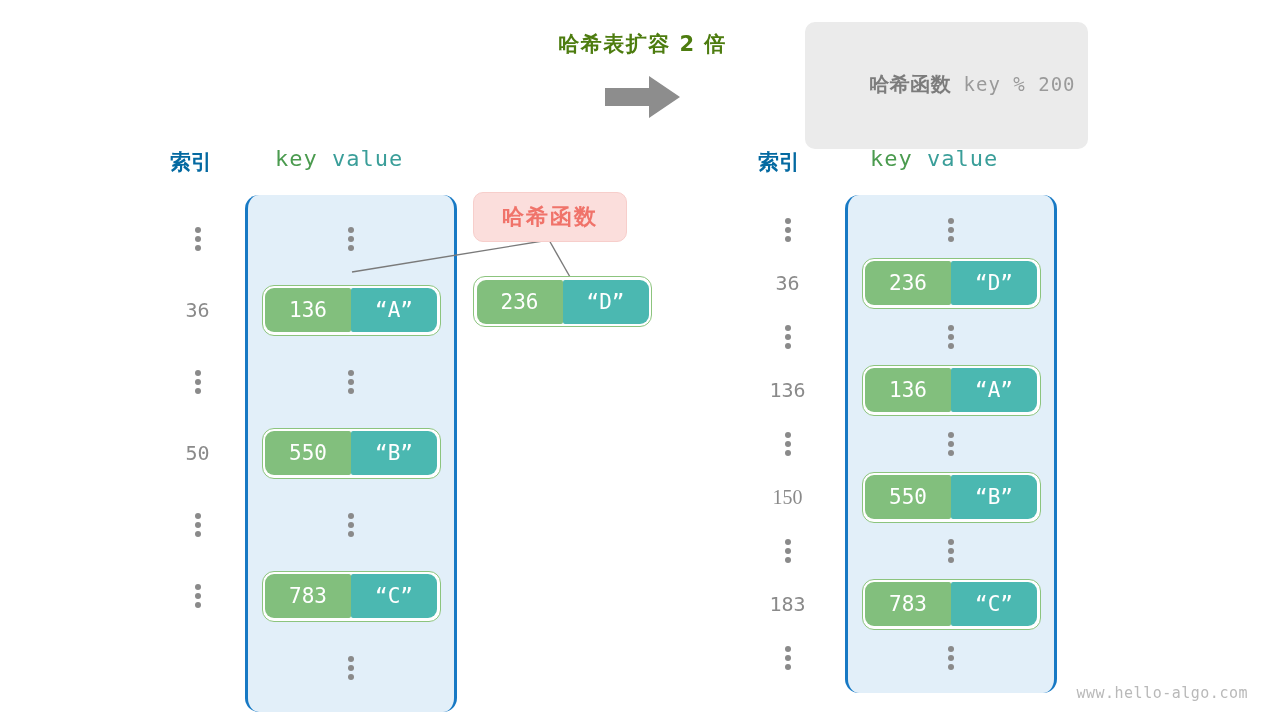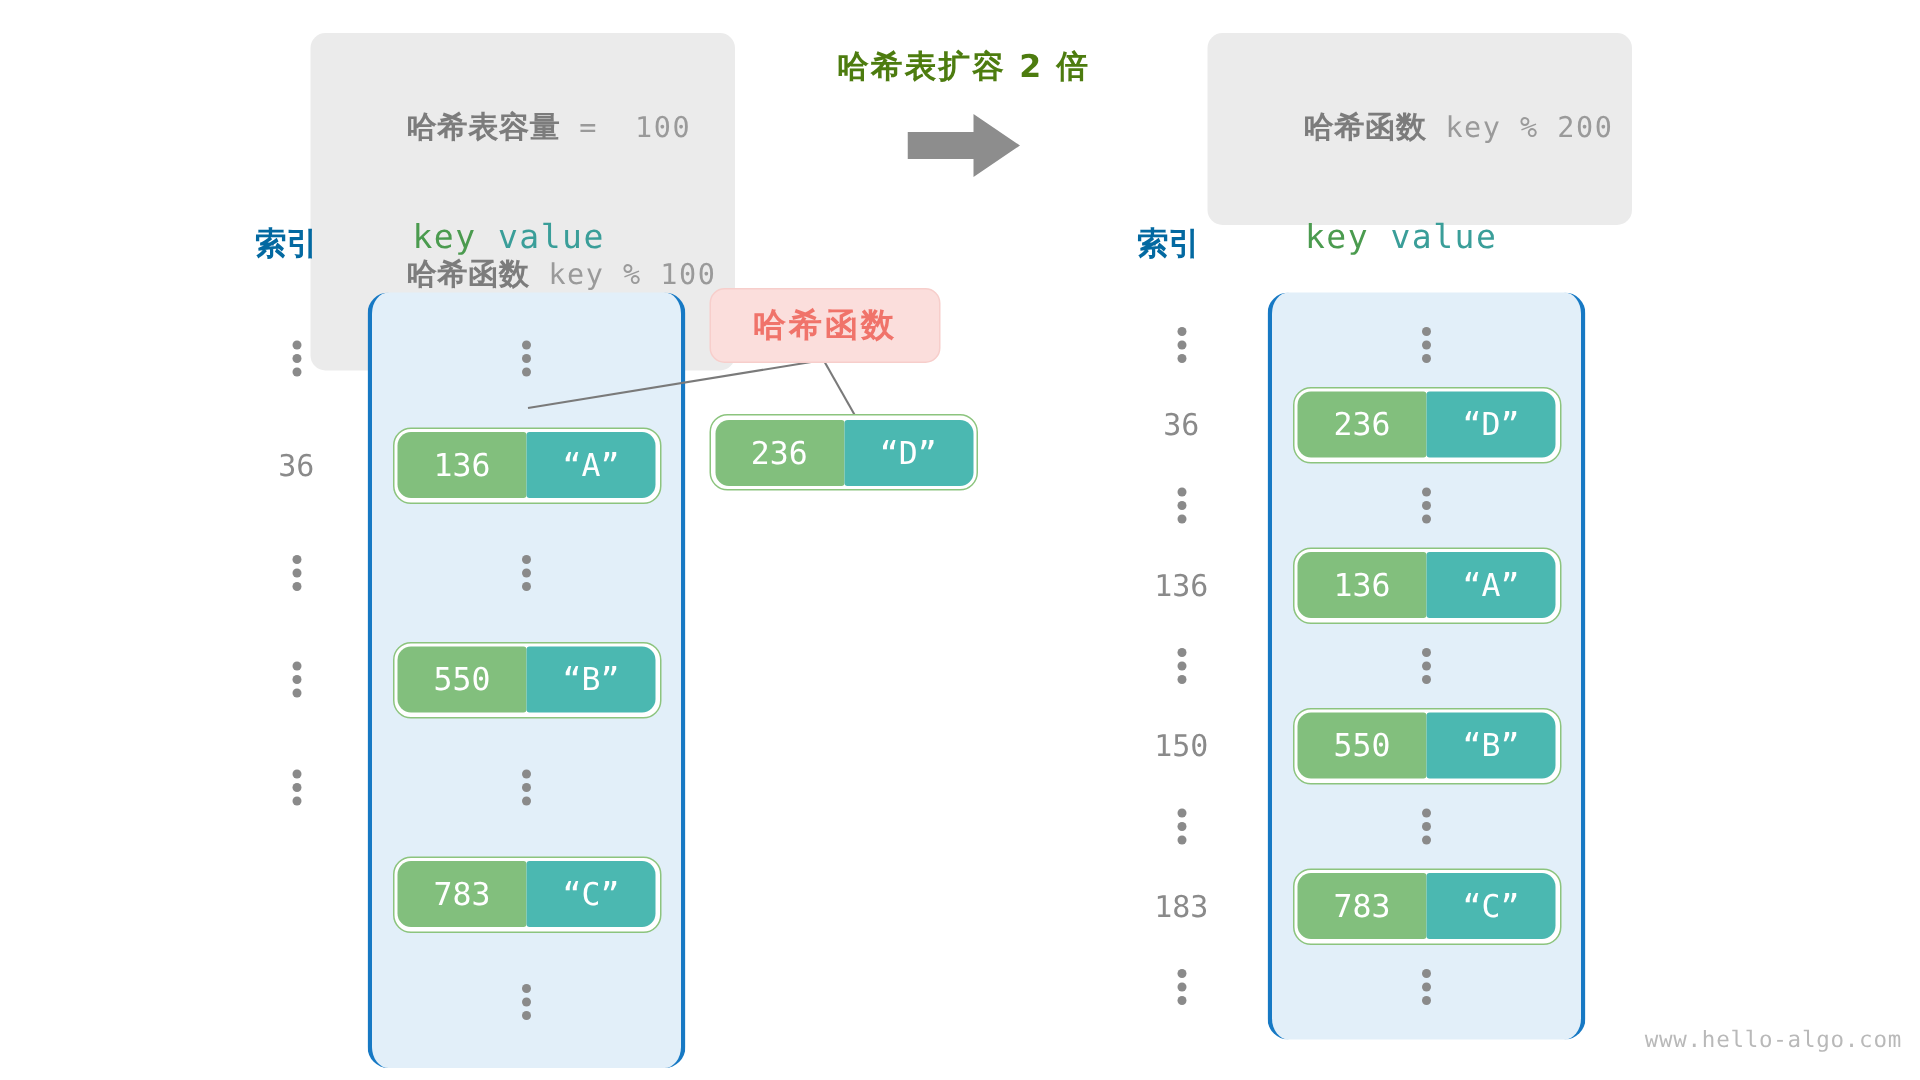--- a/index.html
+++ b/index.html
@@ -214,41 +214,33 @@
     left: 0;
     top: 0;
     width: 1280px;
     height: 720px;
     pointer-events: none;
   }
 
   
   #watermark {
     position: absolute;
-    right: 12px;
+    right: 32px;
     bottom: 18px;
     color: #b9b9b9;
     font-size: 15px;
     font-family: "DejaVu Sans Mono", "Liberation Mono", monospace;
     letter-spacing: 0.5px;
   }
 </style>
 </head>
 <body>
 
 <div class="stage">
 
-  <div class="info-box" id="info-left">
-    <div class="info-line">
-      <span class="info-label">哈希表容量</span><span class="info-expr"> =  100</span>
-    </div>
-    <div class="info-line">
-      <span class="info-label">哈希函数</span><span class="info-expr"> key % 100</span>
-    </div>
-  </div>
 
   <div id="center-title">哈希表扩容 2 倍</div>
   <div id="center-arrow">
     <svg width="76" height="46" viewBox="0 0 76 46" xmlns="http://www.w3.org/2000/svg">
       <path d="M0 14 L44 14 L44 2 L75 23 L44 44 L44 32 L0 32 Z" fill="#8d8d8d"></path>
     </svg>
   </div>
 
   <div class="info-box" id="info-right">
     <div class="info-line">
@@ -270,20 +262,21 @@
           </span>
         </div>
         <div class="gutter-cell" style="height: 71.5px; margin-top: 0px;">36</div>
         <div class="gutter-cell" style="height: 71.5px; margin-top: 0px;">
           <span class="vdots">
             <i></i>
             <i></i>
             <i></i>
           </span>
         </div>
+        <div class="gutter-cell" style="height: 71.5px; margin-top: 0px;">50</div>
         <div class="gutter-cell" style="height: 71.5px; margin-top: 0px;">
           <span class="vdots">
             <i></i>
             <i></i>
             <i></i>
           </span>
         </div>
         <div class="gutter-cell" style="height: 71.5px; margin-top: 0px;">
           <span class="vdots">
             <i></i>
@@ -364,21 +357,21 @@
           </span>
         </div>
         <div class="gutter-cell" style="height: 53.5px; margin-top: 0px;">136</div>
         <div class="gutter-cell" style="height: 53.5px; margin-top: 0px;">
           <span class="vdots">
             <i></i>
             <i></i>
             <i></i>
           </span>
         </div>
-        <div class="gutter-cell" style="height: 53.5px; margin-top: 0px;">150</div>
+        <div class="gutter-cell" style="height: 53.5px; margin-top: 0px; font-family: Liberation Serif, serif;">150</div>
         <div class="gutter-cell" style="height: 53.5px; margin-top: 0px;">
           <span class="vdots">
             <i></i>
             <i></i>
             <i></i>
           </span>
         </div>
         <div class="gutter-cell" style="height: 53.5px; margin-top: 0px;">183</div>
         <div class="gutter-cell" style="height: 53.5px; margin-top: 0px;">
           <span class="vdots">

